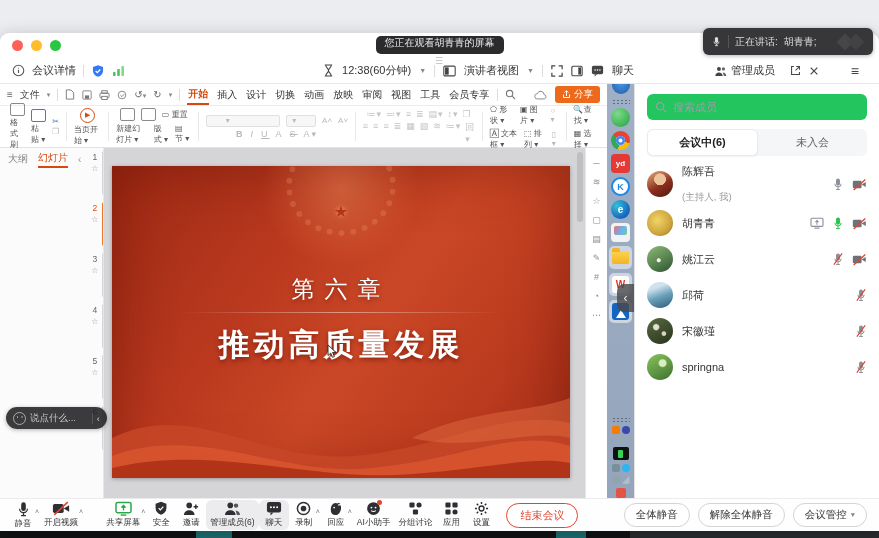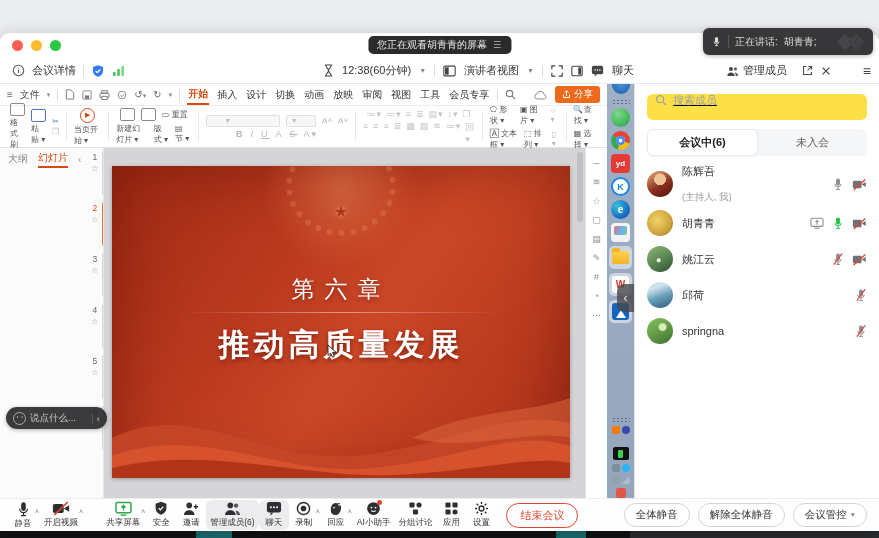--- a/index.html
+++ b/index.html
@@ -14,35 +14,35 @@
   .desk-strip .grey1 { position:absolute; left:630px; width:249px; height:7px; background:#2a2d30; }
 
   
   .win { position:absolute; left:0; top:33px; width:879px; height:498px; background:#fff; border-radius:9px 9px 0 0; box-shadow:0 4px 18px rgba(0,0,0,.25); }
 
   .titlebar { position:relative; height:25px; }
   .lights { position:absolute; left:12px; top:7px; display:flex; gap:8px; }
   .light { width:11px; height:11px; border-radius:50%; }
   .l-red{background:#ff5f57}.l-yel{background:#febc2e}.l-grn{background:#28c840}
 
-  .watch-pill { position:absolute; left:50%; transform:translateX(-50%); top:3px; height:18px; background:#2b2b2d; border-radius:5px; color:#e8e8e8; font-size:10px; display:flex; align-items:center; gap:6px; padding:0 9px; white-space:nowrap; }
+  .watch-pill { position:absolute; left:50%; transform:translateX(-50%); top:3px; height:18px; background:#2b2b2d; border-radius:5px; color:#e8e8e8; font-size:10px; display:flex; align-items:center; gap:6px; padding:0 9px; white-space:nowrap;flex-direction:column; }
   .watch-pill .lines { color:#bbb; font-size:9px; letter-spacing:1px; }
 
   .speak-bar { position:absolute; right:6px; top:-5px; width:170px; height:27px; background:#37373a; border-radius:6px; display:flex; align-items:center; color:#ddd; font-size:10px; padding:0 8px; gap:6px; box-shadow:0 1px 4px rgba(0,0,0,.3); overflow:hidden; }
   .speak-bar .sep { width:1px; height:13px; background:#555; }
   .speak-diamonds { margin-left:auto; position:relative; width:26px; height:20px; }
   .speak-diamonds i { position:absolute; width:12px; height:12px; background:#464649; transform:rotate(45deg); top:4px; }
   .speak-diamonds i:first-child{ left:0 } .speak-diamonds i:last-child{ left:11px; background:#424245 }
 
   
   .topbar { position:relative; height:25px; display:flex; align-items:center; font-size:11px; color:#333; }
   .topbar .lgrp { display:flex; align-items:center; gap:7px; padding-left:12px; }
   .vdiv { width:1px; height:12px; background:#ddd; }
   .topbar .rgrp { position:absolute; right:245px; display:flex; align-items:center; gap:8px; }
-  .panel-head { position:absolute; right:0; width:245px; height:25px; display:flex; align-items:center; font-size:11px; color:#333; }
+  .panel-head { position:absolute; right:12px; width:245px; height:25px; display:flex; align-items:center; font-size:11px; color:#333; }
   .panel-head .title-c { position:absolute; left:50%; transform:translateX(-50%); display:flex; gap:4px; align-items:center; }
   .ico { display:inline-flex; align-items:center; justify-content:center; }
   .caret { font-size:7px; color:#888; }
   .hamb { font-size:14px; color:#444; }
 
   
   .content { position:absolute; left:0; top:50px; width:879px; height:415px; display:flex; border-top:1px solid #e7e7e9; }
 
   
   .wps { width:607px; display:flex; flex-direction:column; background:#fff; }
@@ -124,21 +124,21 @@
   .dk-mtn { width:17px; height:17px; background:#1565c0; border-radius:3px; color:#fff; font-size:8px; display:flex; align-items:flex-end; justify-content:center; overflow:hidden; }
   .dk-mtn i { width:0; height:0; border-left:5px solid transparent; border-right:5px solid transparent; border-bottom:8px solid #fff; margin-bottom:2px; }
   .dk-minirow { display:flex; gap:2px; }
   .dk-mini { width:8px; height:8px; border-radius:2px; flex:none; }
   .dk-batt { width:16px; height:13px; background:#111; border-radius:2px; display:flex; align-items:center; justify-content:center; flex:none; }
   .dk-batt i { width:5px; height:8px; background:#39d353; border-radius:1px; }
   .dk-spacer { flex:1; }
 
   
   .panel { width:245px; background:#fff; border-left:1px solid #e3e3e5; padding:10px 12px 0; display:flex; flex-direction:column; }
-  .search { height:26px; background:#fde047; border-radius:6px; display:flex; align-items:flex-start; gap:6px; padding:0 8px;text-decoration:underline; }
+  .search { height:26px; background:#22c55e; border-radius:6px; display:flex; align-items:center; gap:6px; padding:0 8px; }
   .search input { border:none; outline:none; background:transparent; font-size:11px; width:100%; color:#333; font-family:inherit; }
   .search input::placeholder { color:#9aa0a6; }
   .ptabs { margin-top:9px; height:27px; background:#f5f6f7; border-radius:6px; display:flex; font-size:11px; }
   .ptab { flex:1; display:flex; align-items:center; justify-content:center; color:#666; }
   .ptab.active { background:#fff; border:1px solid #ebebeb; border-radius:6px; color:#222; font-weight:bold; box-shadow:0 1px 2px rgba(0,0,0,.05); }
   .mlist { margin-top:7px; }
   .mrow { display:flex; align-items:center; gap:9px; height:36px;justify-content:center; }
   .mrow.tall { height:42px; }
   .avatar { width:26px; height:26px; border-radius:50%; flex:none; }
   .av1 { background:radial-gradient(circle at 50% 32%,#ecc39a 26%,transparent 28%),linear-gradient(150deg,#d6986a 10%,#8c2f1f 55%,#4f180e); }
@@ -730,20 +730,33 @@
               <span class="ico">
                 <svg width="12" height="14" viewBox="0 0 16 18">
                     <path d="M8 1.5a2.6 2.6 0 0 1 2.6 2.6v4.6a2.6 2.6 0 1 1-5.2 0V4.1A2.6 2.6 0 0 1 8 1.5z" fill="#8a8f98"></path>
                     <path d="M3.8 8.7a4.2 4.2 0 0 0 8.4 0M8 13v3M5.5 16.3h5" stroke="#8a8f98" stroke-width="1.3" fill="none"></path>
                     <path d="M2.5 16.5L13.5 1.5" stroke="#e0452f" stroke-width="1.6"></path>
                   </svg>
               </span>
             </span>
           </div>
 
+          <div class="mrow">
+            <span class="avatar av5"></span>
+            <span class="mname">宋徽瑾</span>
+            <span class="mstat">
+              <span class="ico">
+                <svg width="12" height="14" viewBox="0 0 16 18">
+                    <path d="M8 1.5a2.6 2.6 0 0 1 2.6 2.6v4.6a2.6 2.6 0 1 1-5.2 0V4.1A2.6 2.6 0 0 1 8 1.5z" fill="#8a8f98"></path>
+                    <path d="M3.8 8.7a4.2 4.2 0 0 0 8.4 0M8 13v3M5.5 16.3h5" stroke="#8a8f98" stroke-width="1.3" fill="none"></path>
+                    <path d="M2.5 16.5L13.5 1.5" stroke="#e0452f" stroke-width="1.6"></path>
+                  </svg>
+              </span>
+            </span>
+          </div>
 
           <div class="mrow">
             <span class="avatar av6"></span>
             <span class="mname">springna</span>
             <span class="mstat">
               <span class="ico">
                 <svg width="12" height="14" viewBox="0 0 16 18">
                     <path d="M8 1.5a2.6 2.6 0 0 1 2.6 2.6v4.6a2.6 2.6 0 1 1-5.2 0V4.1A2.6 2.6 0 0 1 8 1.5z" fill="#8a8f98"></path>
                     <path d="M3.8 8.7a4.2 4.2 0 0 0 8.4 0M8 13v3M5.5 16.3h5" stroke="#8a8f98" stroke-width="1.3" fill="none"></path>
                     <path d="M2.5 16.5L13.5 1.5" stroke="#e0452f" stroke-width="1.6"></path>

